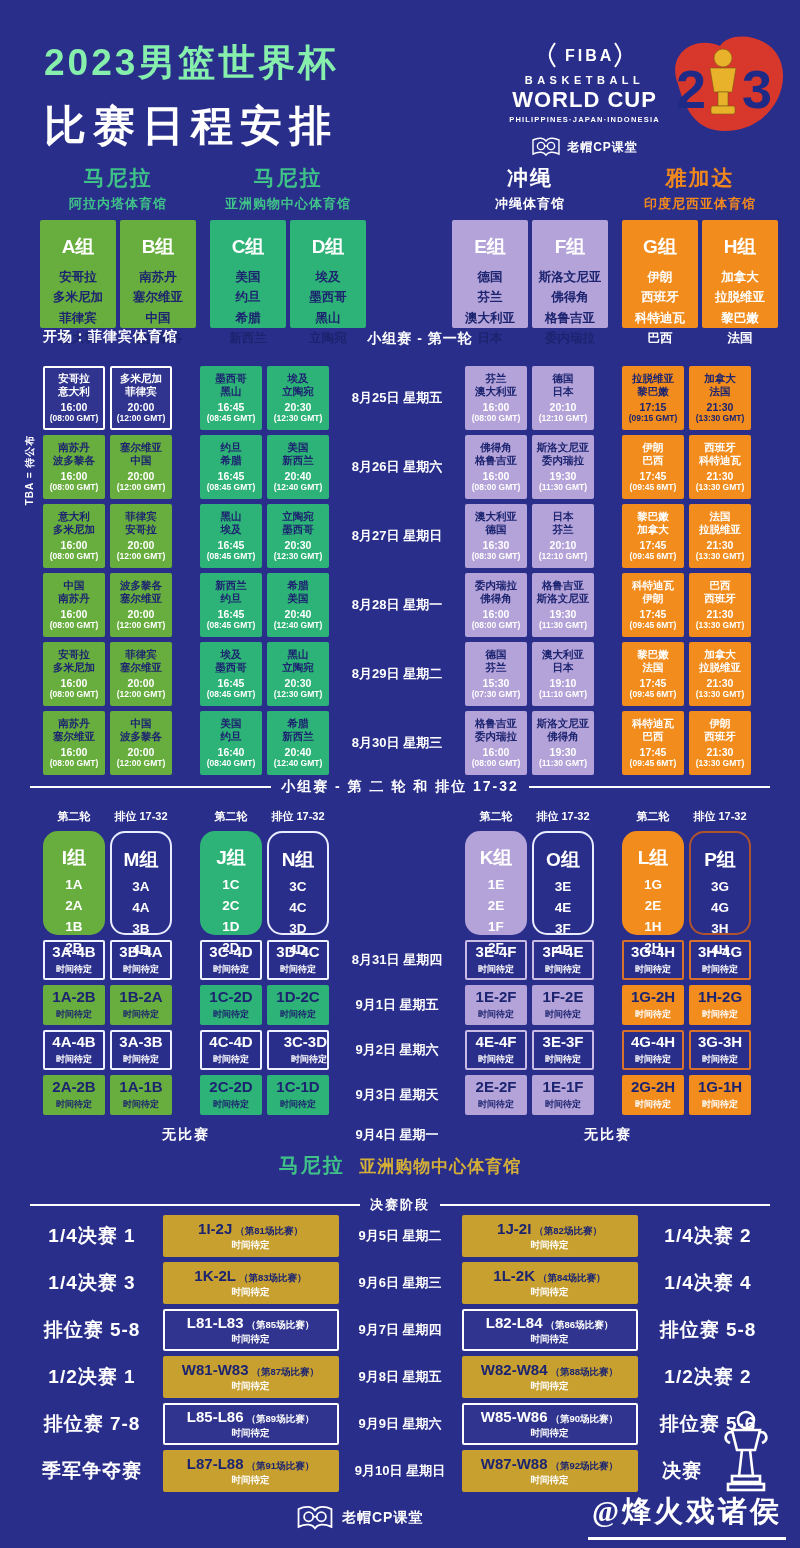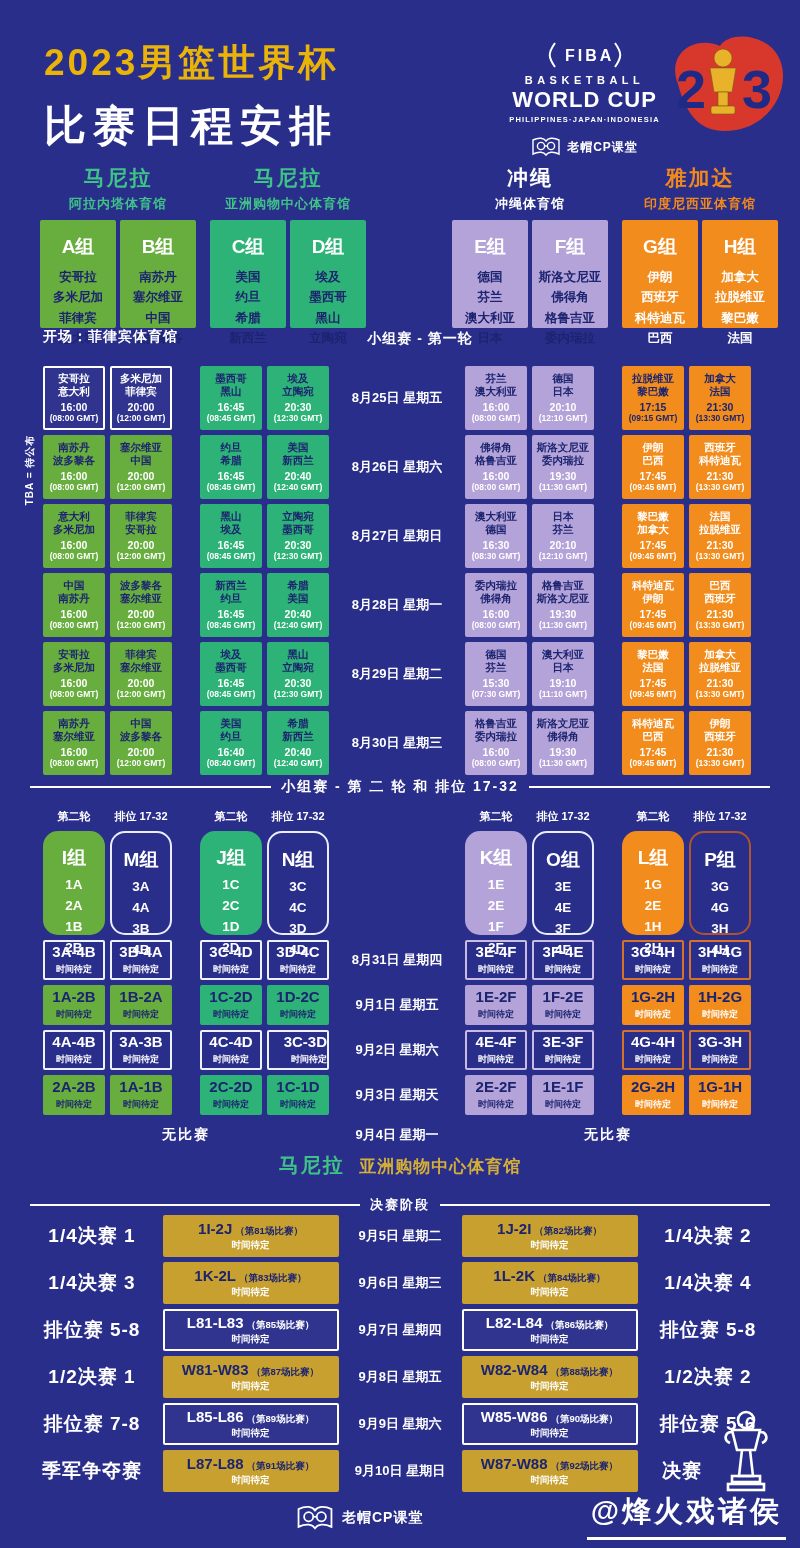--- a/index.html
+++ b/index.html
@@ -1,21 +1,21 @@
 <!DOCTYPE html>
 <html><head>
 <meta charset="utf-8">
 <style>
   html,body{margin:0;padding:0;background:#14164a;}
   *{box-sizing:border-box;font-family:"Liberation Sans","DejaVu Sans",sans-serif;}
   .poster{position:relative;width:800px;height:1548px;background:#2a2e8b;overflow:hidden;margin:0 auto;}
 
   
   .titles{position:absolute;left:44px;top:38px;}
-  .title1{font-size:37px;font-weight:bold;color:#eab308;letter-spacing:3px;}
+  .title1{font-size:37px;font-weight:bold;color:#86efac;letter-spacing:3px;}
   .title2{font-size:42px;font-weight:bold;color:#ffffff;letter-spacing:7px;margin-top:10px;}
   .fibabox{position:absolute;left:492px;top:42px;width:185px;text-align:center;color:#fff;}
   .bball{font-size:11px;font-weight:bold;letter-spacing:4.5px;margin-top:2px;}
   .wcup{font-size:22px;font-weight:bold;letter-spacing:1px;margin-top:1px;}
   .hosts{font-size:7.5px;font-weight:bold;letter-spacing:1.2px;margin-top:2px;}
   .brandrow{display:flex;align-items:center;justify-content:center;gap:6px;margin-top:12px;}
   .brandtxt{font-size:12px;font-weight:bold;color:#fff;letter-spacing:1px;}
   .emblem{position:absolute;left:658px;top:30px;}
 
   
@@ -106,21 +106,21 @@
   .f-game{font-size:9.5px;font-weight:bold;color:#1c2470;}
   .f-tbd{font-size:9.5px;font-weight:bold;color:#fff;margin-top:1px;}
   .f-blk.ol .f-lbl,.f-blk.ol .f-game{color:#fff;}
   .f-date{width:122px;text-align:center;color:#fff;font-size:13px;font-weight:bold;}
   .trophy{position:absolute;right:28px;top:1408px;}
 
   
   .footbrand{position:absolute;left:296px;bottom:16px;display:flex;align-items:center;gap:8px;}
   .footbrand .brandtxt{font-size:14px;}
   .watermark{position:absolute;right:14px;bottom:8px;color:#fff;font-size:29px;font-weight:bold;
-    font-family:Liberation Sans, sans-serif;border-bottom:3px solid #fff;padding:0 4px 5px;letter-spacing:3px;}
+    font-family:Liberation Serif, serif;border-bottom:3px solid #fff;padding:0 4px 5px;letter-spacing:3px;}
 </style>
 </head>
 <body>
 
 <div class="poster">
 
   <div class="titles">
     <div class="title1">2023男篮世界杯</div>
     <div class="title2">比赛日程安排</div>
   </div>

